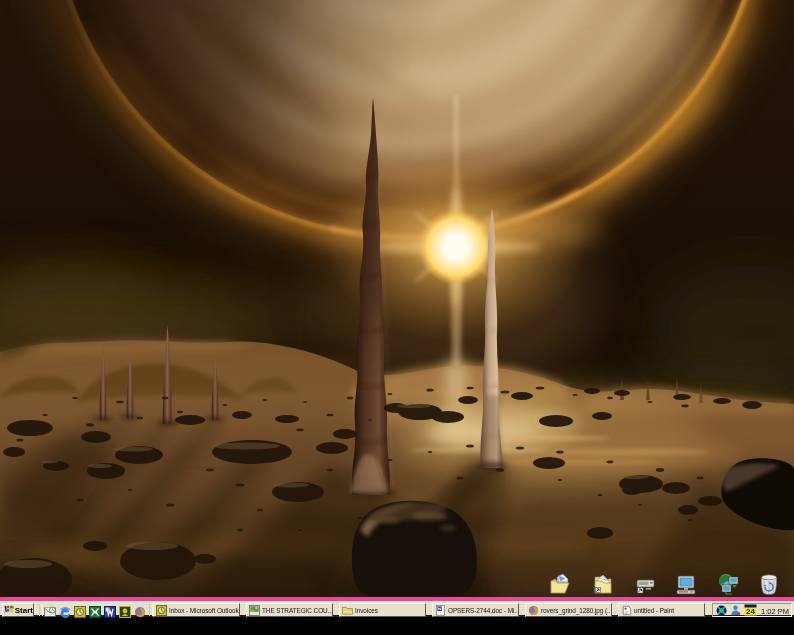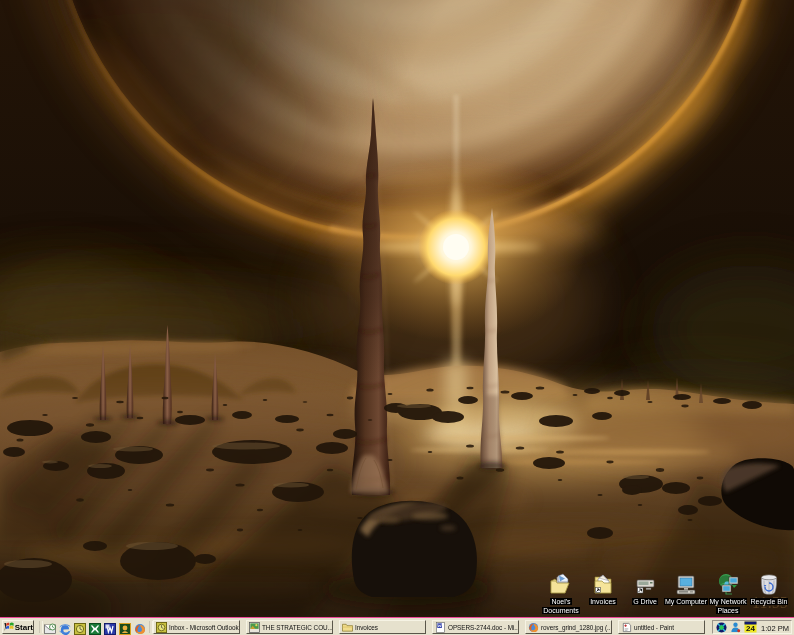--- a/index.html
+++ b/index.html
@@ -2,21 +2,21 @@
 <html><head>
 <meta charset="utf-8">
 <style>
   html,body{margin:0;padding:0;}
   body{width:794px;height:635px;overflow:hidden;font-family:"Liberation Sans",sans-serif;background:#000;}
   #page{position:relative;width:794px;height:635px;overflow:hidden;}
   #wall{position:absolute;top:0;left:0;width:794px;height:617px;}
   .dicon{position:absolute;width:46px;text-align:center;color:#fff;font-size:7px;line-height:9px;}
   .dicon .ic{display:block;margin:0 auto;}
   .dicon .lbl{display:inline;background:#000;padding:0 1px;box-decoration-break:clone;-webkit-box-decoration-break:clone;}
-  #taskbar{position:absolute;top:617px;left:0;width:794px;height:18px;background:#e6e1cd;border-top:1px solid #ec4899;box-sizing:border-box;}
+  #taskbar{position:absolute;top:597px;left:0;width:794px;height:18px;background:#e6e1cd;border-top:4px solid #ec4899;box-sizing:border-box;}
   .tb3d{background:#e6e1cd;border-top:1px solid #f6f3e4;border-left:1px solid #f6f3e4;border-right:1px solid #5a564a;border-bottom:1px solid #5a564a;box-sizing:border-box;}
   .tbtn{position:absolute;top:2px;height:14px;font-size:6.4px;letter-spacing:-0.06px;color:#111;white-space:nowrap;overflow:hidden;display:flex;align-items:center;padding-left:2px;}
   .tbtn svg{margin-right:2px;flex:none;}
   #startbtn{position:absolute;left:2px;top:2px;width:32px;height:14px;display:flex;align-items:center;font-weight:bold;font-size:8px;padding-left:1px;}
   .qsep{position:absolute;top:3px;width:2px;height:12px;border-left:1px solid #cbc6b4;border-right:1px solid #f6f3e4;}
   .qlicon{position:absolute;top:3px;}
   #tray{position:absolute;right:2px;top:2px;width:80px;height:14px;border-top:1px solid #9a958a;border-left:1px solid #9a958a;border-bottom:1px solid #f6f3e4;border-right:1px solid #f6f3e4;box-sizing:border-box;display:flex;align-items:flex-end;font-size:7.5px;color:#111;}
   #tray .time{margin-left:4px;}
 </style>
 </head>

